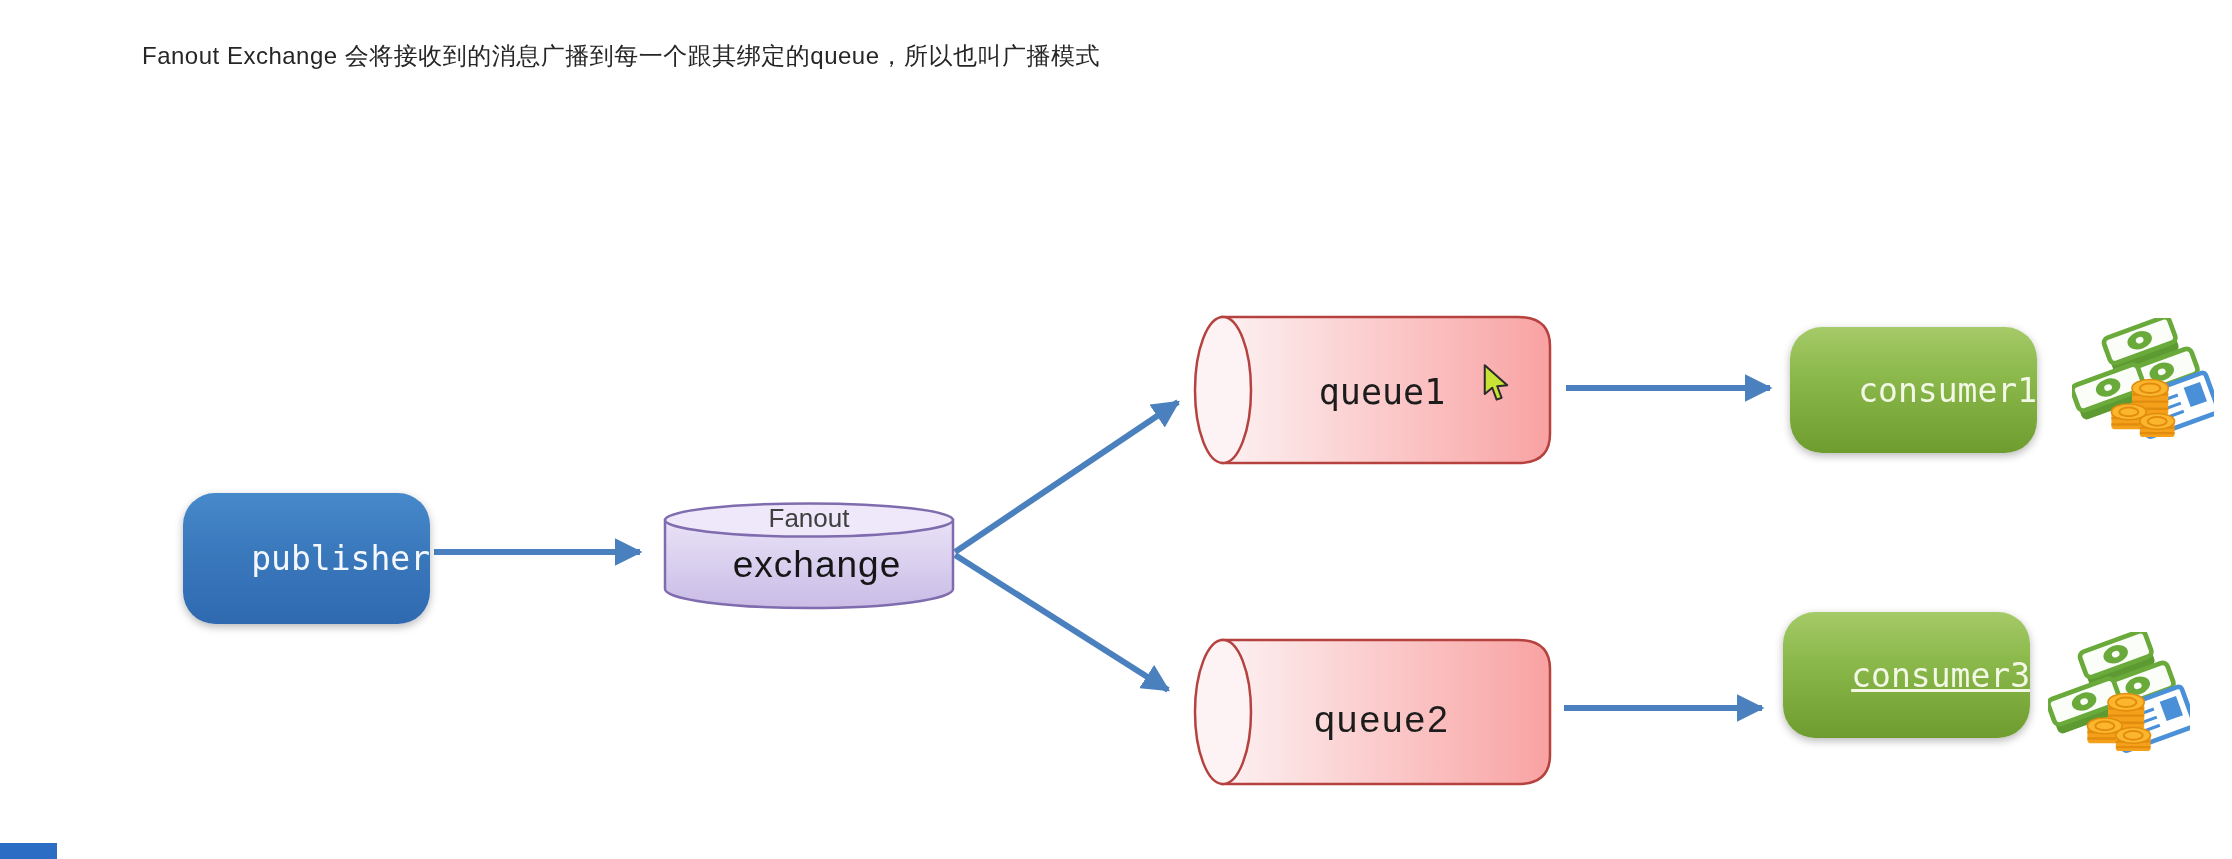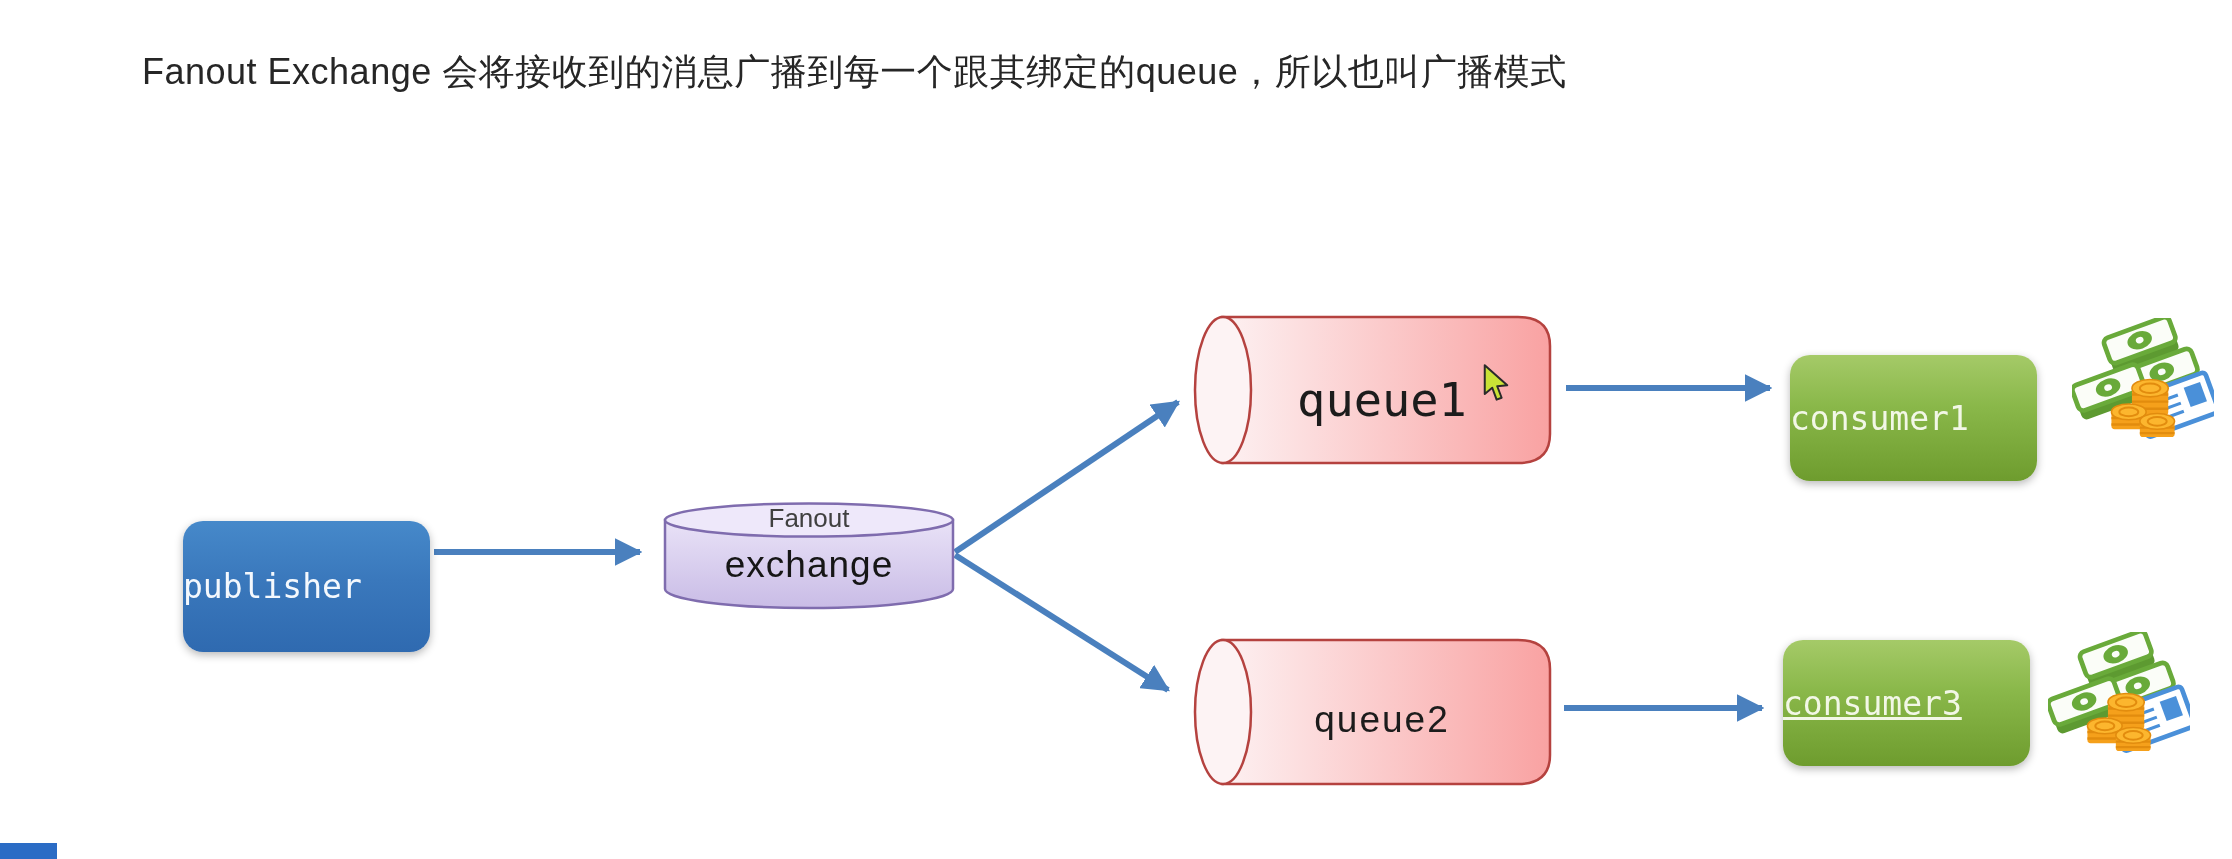--- a/index.html
+++ b/index.html
@@ -1,28 +1,28 @@
 <!DOCTYPE html>
 <html><head>
 <meta charset="utf-8">
 <style>
   html,body{margin:0;padding:0;}
   body{
     width:2232px;height:859px;position:relative;background:#ffffff;overflow:hidden;
     font-family:"Liberation Sans","DejaVu Sans",sans-serif;
   }
   .page-title{
-    position:absolute;left:142px;top:48px;width:1700px;
-    font-size:36px;color:#262626;letter-spacing:0.5px;
+    position:absolute;left:142px;top:40px;width:1700px;
+    font-size:24px;color:#262626;letter-spacing:0.5px;
   }
   .arrow-layer{position:absolute;left:0;top:0;width:2232px;height:859px;z-index:1;pointer-events:none;}
   .node{
-    position:absolute;z-index:2;display:flex;align-items:center;justify-content:flex-start;
+    position:absolute;z-index:2;display:flex;align-items:center;justify-content:flex-end;
     font-family:"DejaVu Sans Mono","Liberation Mono",monospace;
-    border-radius:20px;box-shadow:0 3px 8px rgba(0,0,0,0.28);margin-top:28px;
+    border-radius:32px;box-shadow:0 3px 8px rgba(0,0,0,0.28);
   }
   .node-publisher{
     left:183px;top:493px;width:247px;height:131px;
     background:linear-gradient(180deg,#4689ca 0%,#3a78bc 45%,#2f6ab0 100%);
     color:#f4f8fd;font-size:33px;
   }
   .node-consumer{
     width:247px;height:126px;
     background:linear-gradient(180deg,#a5ca68 0%,#8ab84a 40%,#6e9c2e 100%);
     color:#f2f7e6;font-size:33px;
@@ -33,21 +33,21 @@
   .cyl-label{
     position:absolute;z-index:3;text-align:center;color:#1c1c1c;
     font-family:"DejaVu Sans Mono","Liberation Mono",monospace;
   }
   .exchange-type{
     position:absolute;z-index:3;text-align:center;color:#404040;
     font-family:Liberation Sans, sans-serif;font-size:26px;
   }
   .exchange-name{
     position:absolute;z-index:3;text-align:center;color:#161616;
-    font-family:"Liberation Sans","DejaVu Sans",sans-serif;font-size:37px;letter-spacing:1px;
+    font-family:"Liberation Sans","DejaVu Sans",sans-serif;font-size:37px;letter-spacing:1px;padding-left:8px;
   }
   .queue2-font{font-family:"Liberation Sans","DejaVu Sans",sans-serif;letter-spacing:2px;}
   .money{position:absolute;z-index:2;}
   .cursor{position:absolute;z-index:4;}
   .progress-bar{
     position:absolute;left:0;top:843px;width:57px;height:16px;
     background:#2b6cc5;z-index:5;
   }
 </style>
 </head>
@@ -90,21 +90,21 @@
 <svg class="cyl" style="left:1192px;top:314px;" width="376" height="152" viewBox="0 0 376 152">
   <defs>
     <linearGradient id="qBody1" x1="0" y1="0" x2="1" y2="0">
       <stop offset="0" stop-color="#fdf1f2"></stop>
       <stop offset="1" stop-color="#f9a2a2"></stop>
     </linearGradient>
   </defs>
   <path d="M30,3 L326,3 Q358,3 358,32 L358,120 Q358,149 326,149 L30,149 Z" fill="url(#qBody1)" stroke="#b5423f" stroke-width="2.5"></path>
   <ellipse cx="31" cy="76" rx="28" ry="73" fill="#fdf3f4" stroke="#b5423f" stroke-width="2.5"></ellipse>
 </svg>
-<div class="cyl-label" style="left:1242px;top:372px;width:280px;font-size:47px;">queue1</div>
+<div class="cyl-label" style="left:1242px;top:372px;width:280px;font-size:35px;">queue1</div>
 
 <svg class="cyl" style="left:1192px;top:637px;" width="376" height="150" viewBox="0 0 376 150">
   <defs>
     <linearGradient id="qBody2" x1="0" y1="0" x2="1" y2="0">
       <stop offset="0" stop-color="#fdf1f2"></stop>
       <stop offset="1" stop-color="#f9a2a2"></stop>
     </linearGradient>
   </defs>
   <path d="M30,3 L326,3 Q358,3 358,32 L358,118 Q358,147 326,147 L30,147 Z" fill="url(#qBody2)" stroke="#b5423f" stroke-width="2.5"></path>
   <ellipse cx="31" cy="75" rx="28" ry="72" fill="#fdf3f4" stroke="#b5423f" stroke-width="2.5"></ellipse>

